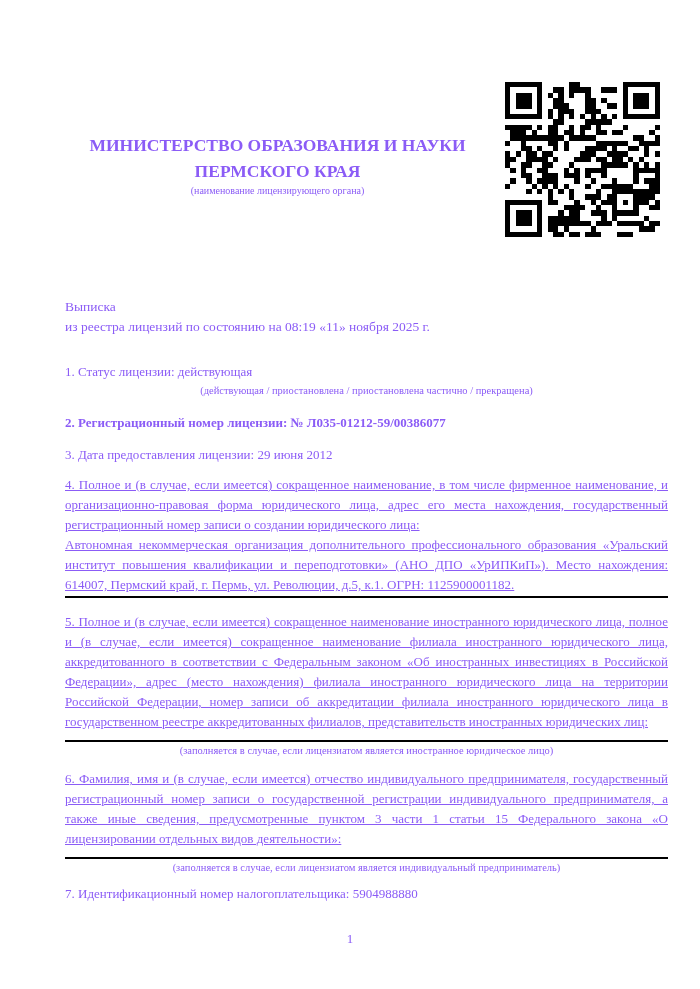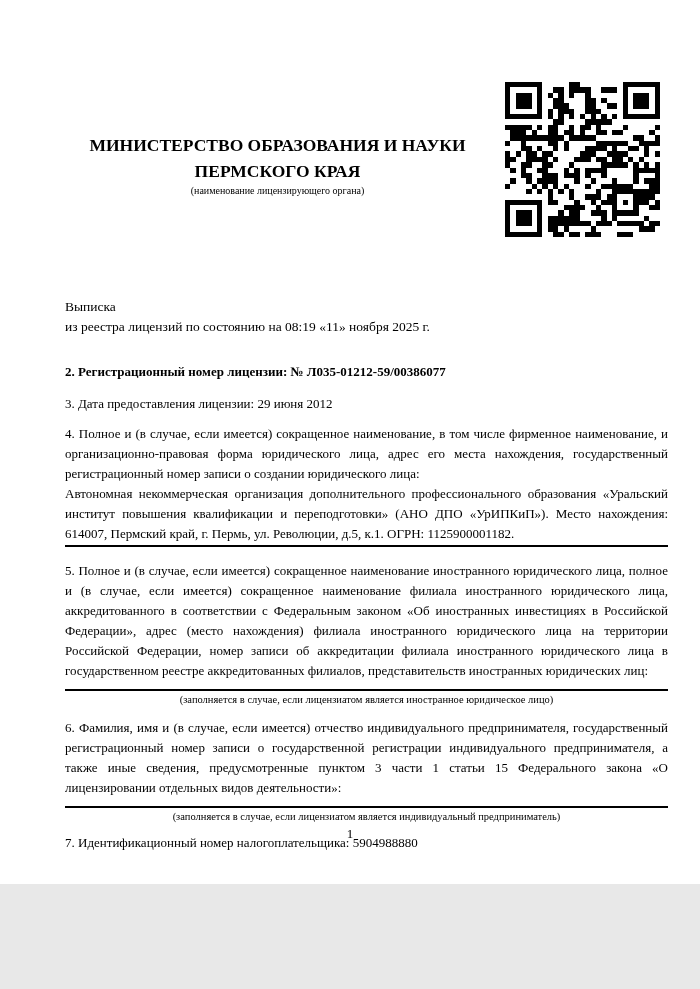--- a/index.html
+++ b/index.html
@@ -1,22 +1,22 @@
 <!DOCTYPE html>
 <html lang="ru"><head>
 <meta charset="utf-8">
 <style>
   html, body { margin: 0; padding: 0; background: #e8e8e8; }
   .page {
     position: relative;
     width: 700px;
-    height: 884px;
+    height: 989px;
     margin: 0 auto;
     background: #ffffff;
-    color: #000000;
+    color: #8b5cf6;
     font-family: "Liberation Serif", "DejaVu Serif", serif;
     box-sizing: border-box;
     padding: 0 32px 0 65px;
     overflow: hidden;
   }
 
   
   .qr-box {
     position: absolute;
     top: 78px;
@@ -49,21 +49,21 @@
     line-height: 20px;
   }
 
   
   .items { margin-top: 25px; }
   .body-text {
     font-size: 13px;
     line-height: 20px;
     margin: 0;
   }
-  .just { text-align: justify; }
+  .just { text-align: justify; text-decoration: underline; }
   .note {
     font-size: 10.5px;
     line-height: 13px;
     text-align: center;
     margin: 2px 0 0 0;
   }
   .underlined { border-bottom: 2px solid #000; padding-bottom: 1px; }
   .blank-field {
     height: 8px;
     border-bottom: 2px solid #000;
@@ -528,20 +528,24 @@
     </div>
   </div>
 
   <div class="doc-title">
     <div>Выписка</div>
     <div>из реестра лицензий по состоянию на 08:19 «11» ноября 2025 г.</div>
   </div>
 
   <div class="items">
 
+    <div class="item-1">
+      <p class="body-text">1. Статус лицензии: действующая</p>
+      <p class="note">(действующая / приостановлена / приостановлена частично / прекращена)</p>
+    </div>
 
     <div class="item-2">
       <p class="body-text">2. Регистрационный номер лицензии: № Л035-01212-59/00386077</p>
     </div>
 
     <div class="item-3">
       <p class="body-text">3. Дата предоставления лицензии: 29 июня 2012</p>
     </div>
 
     <div class="item-4">

